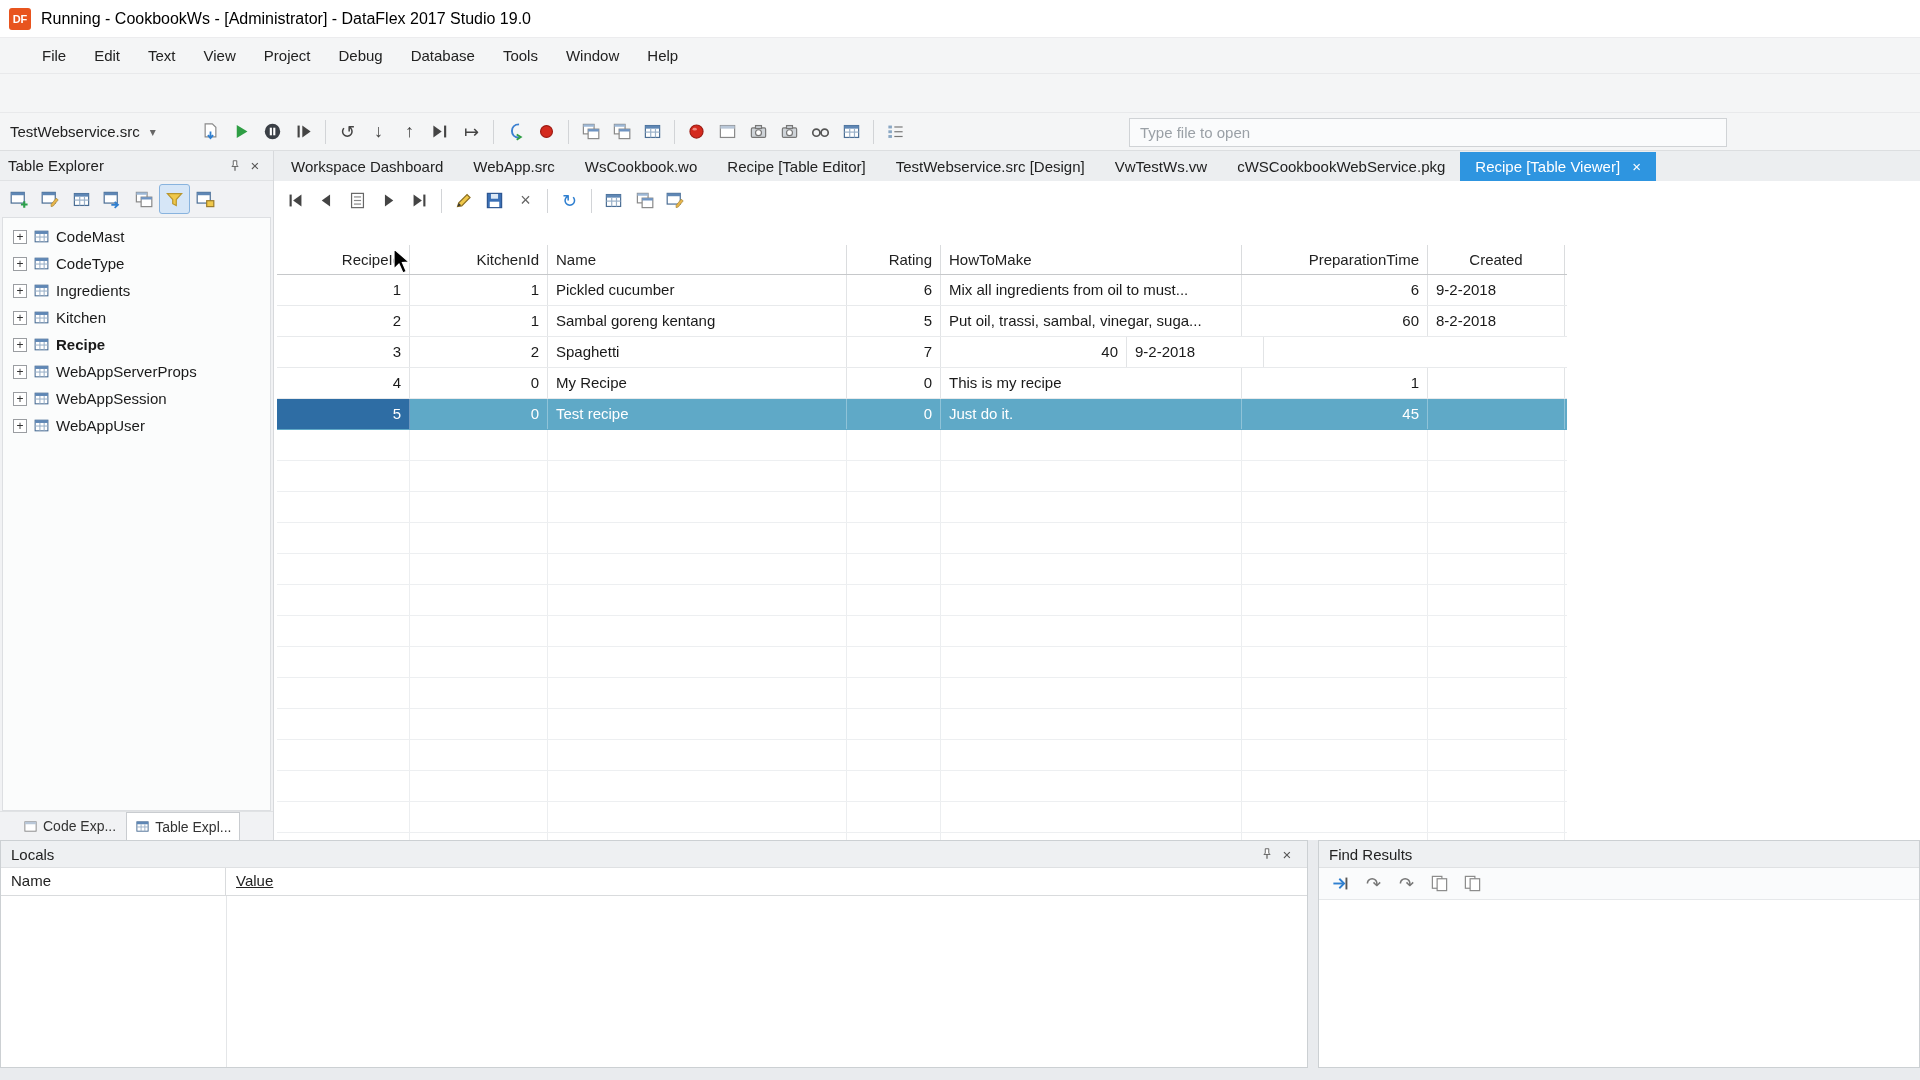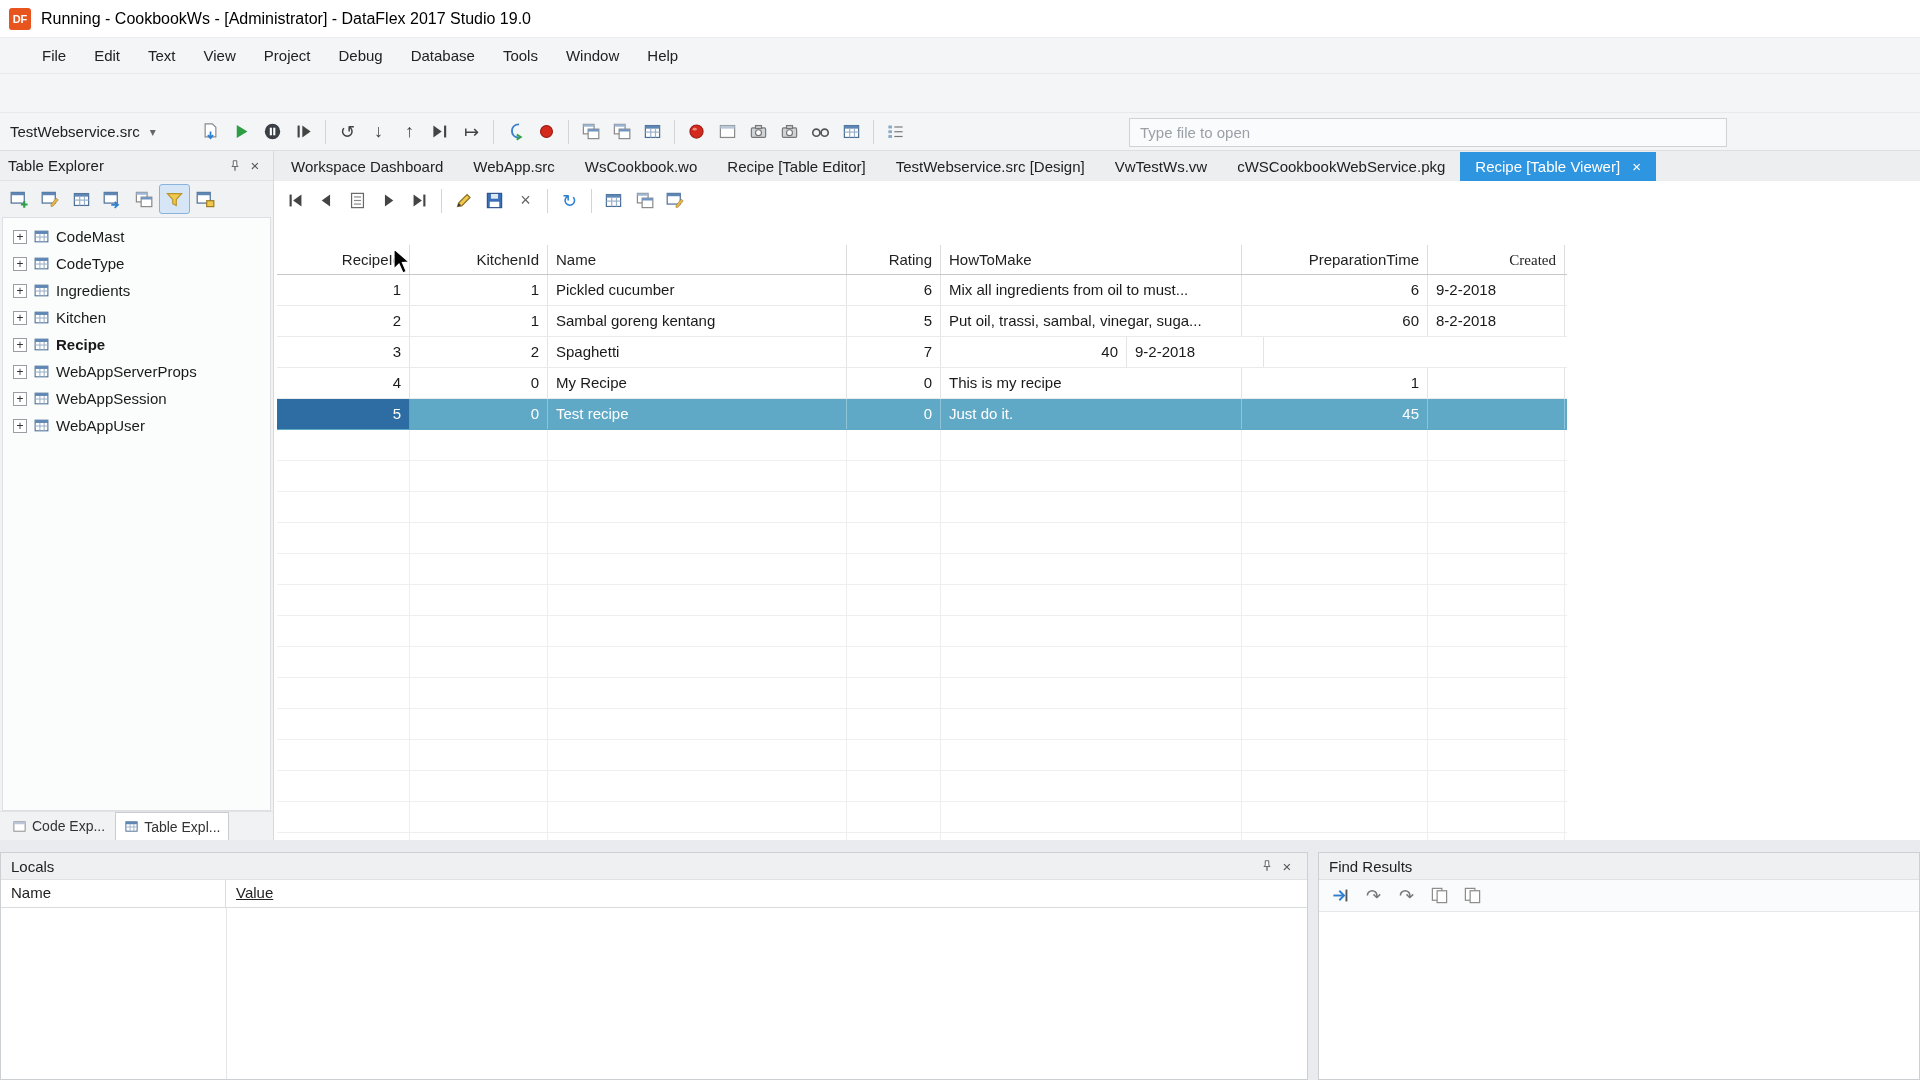--- a/index.html
+++ b/index.html
@@ -39,21 +39,21 @@
   .ph-spacer{flex:1;}
   .ph-btn{width:20px;height:20px;display:flex;align-items:center;justify-content:center;color:#555;font-size:15px;}
   .ph-btn svg{width:14px;height:14px;}
   .panel-toolbar{height:36px;display:flex;align-items:center;padding:0 4px;}
   .tree{flex:1;background:#fbfcfc;border:1px solid #dddfe2;margin:0 2px;overflow:hidden;padding-top:5px;}
   .tree-item{display:flex;align-items:center;height:27px;padding-left:10px;gap:6px;font-size:15px;}
   .tree-item.sel .tree-label{font-weight:bold;}
   .expander{width:14px;height:14px;border:1px solid #9a9da1;background:#fff;font-size:12px;line-height:12px;
     text-align:center;color:#333;flex:0 0 auto;}
   .tree-icon svg{width:17px;height:17px;display:block;}
-  .panel-bottom-tabs{height:29px;display:flex;align-items:stretch;background:#f1f2f4;padding-left:4px;gap:2px;border-top:1px solid #e0e2e4;}
+  .panel-bottom-tabs{height:29px;display:flex;align-items:stretch;background:#f1f2f4;padding-left:15px;gap:2px;border-top:1px solid #e0e2e4;}
   .pb-tab{display:flex;align-items:center;gap:5px;padding:0 8px;font-size:14px;color:#333;}
   .pb-tab.active{background:#fff;border:1px solid #c9ccd0;border-bottom:none;}
   .pb-icon svg{width:15px;height:15px;display:block;}
 
   .doc-area{flex:1;background:#fff;display:flex;flex-direction:column;position:relative;}
   .tab-strip{height:30px;background:#eceef0;display:flex;align-items:flex-end;padding-left:2px;}
   .doc-tab{height:29px;display:flex;align-items:center;padding:0 15px;font-size:15px;color:#222;white-space:nowrap;}
   .doc-tab.active{background:var(--active-tab);color:#fff;}
   .tab-close{margin-left:12px;font-size:15px;line-height:15px;}
   .doc-toolbar{height:40px;display:flex;align-items:center;padding-left:6px;background:#fff;}
@@ -65,21 +65,21 @@
   .grow{display:flex;height:31px;border-bottom:1px solid #e8eaec;background:#fff;}
   .grow .gcell{line-height:30px;}
   .grow.sel{background:var(--sel-row);color:#fff;border-bottom-color:var(--sel-row);}
   .grow.sel .gcell{border-right-color:rgba(255,255,255,.3);}
   .grow .focus-cell{background:var(--sel-cell);}
   .grow.empty{border-bottom:1px solid #edeff1;}
   .grow.empty .gcell{border-right-color:#eceef0;}
 
   
   .bottombar{position:absolute;top:840px;left:0;width:1920px;height:240px;background:#e9ebee;}
-  .bpanel{position:absolute;top:12px;height:228px;background:#fff;border:1px solid #ccd0d3;display:flex;flex-direction:column;}
+  .bpanel{position:absolute;top:0;height:228px;background:#fff;border:1px solid #ccd0d3;display:flex;flex-direction:column;}
   .locals-panel{left:0;width:1308px;}
   .find-panel{left:1318px;width:602px;}
   .bpanel-header{height:27px;background:#eef0f2;display:flex;align-items:center;padding:0 10px;
     font-size:15px;color:#222;border-bottom:1px solid #dfe1e3;}
   .locals-colheader{height:28px;display:flex;border-bottom:1px solid #d9dbdd;font-size:15px;color:#222;background:#fff;}
   .lc-name{width:225px;padding:4px 10px;border-right:1px solid #d9dbdd;}
   .lc-value{flex:1;padding:4px 10px;text-decoration:underline;}
   .locals-body{flex:1;position:relative;background:#fff;}
   .locals-divider{position:absolute;left:225px;top:0;bottom:0;width:1px;background:#e4e6e8;}
   .find-toolbar{height:32px;display:flex;align-items:center;gap:2px;padding:0 6px;border-bottom:1px solid #e6e8ea;background:#fafbfc;}
@@ -801,21 +801,21 @@
         </span>
       </div>
     <div class="grid">
       <div class="grid-header" id="grid-header">
           <div class="gcell ghead" style="width: 133px; text-align: right;">RecipeId</div>
           <div class="gcell ghead" style="width: 138px; text-align: right;">KitchenId</div>
           <div class="gcell ghead" style="width: 299px; text-align: left;">Name</div>
           <div class="gcell ghead" style="width: 94px; text-align: right;">Rating</div>
           <div class="gcell ghead" style="width: 301px; text-align: left;">HowToMake</div>
           <div class="gcell ghead" style="width: 186px; text-align: right;">PreparationTime</div>
-          <div class="gcell ghead" style="width: 137px; text-align: right; font-family: Liberation Serif, serif;">Created</div>
+          <div class="gcell ghead" style="width: 137px; text-align: center;">Created</div>
         </div>
       <div id="grid-body">
           <div class="grow">
             <div class="gcell" style="width: 133px; text-align: right;">1</div>
             <div class="gcell" style="width: 138px; text-align: right;">1</div>
             <div class="gcell" style="width: 299px; text-align: left;">Pickled cucumber</div>
             <div class="gcell" style="width: 94px; text-align: right;">6</div>
             <div class="gcell" style="width: 301px; text-align: left;">Mix all ingredients from oil to must...</div>
             <div class="gcell" style="width: 186px; text-align: right;">6</div>
             <div class="gcell" style="width: 137px; text-align: left;">9-2-2018</div>

